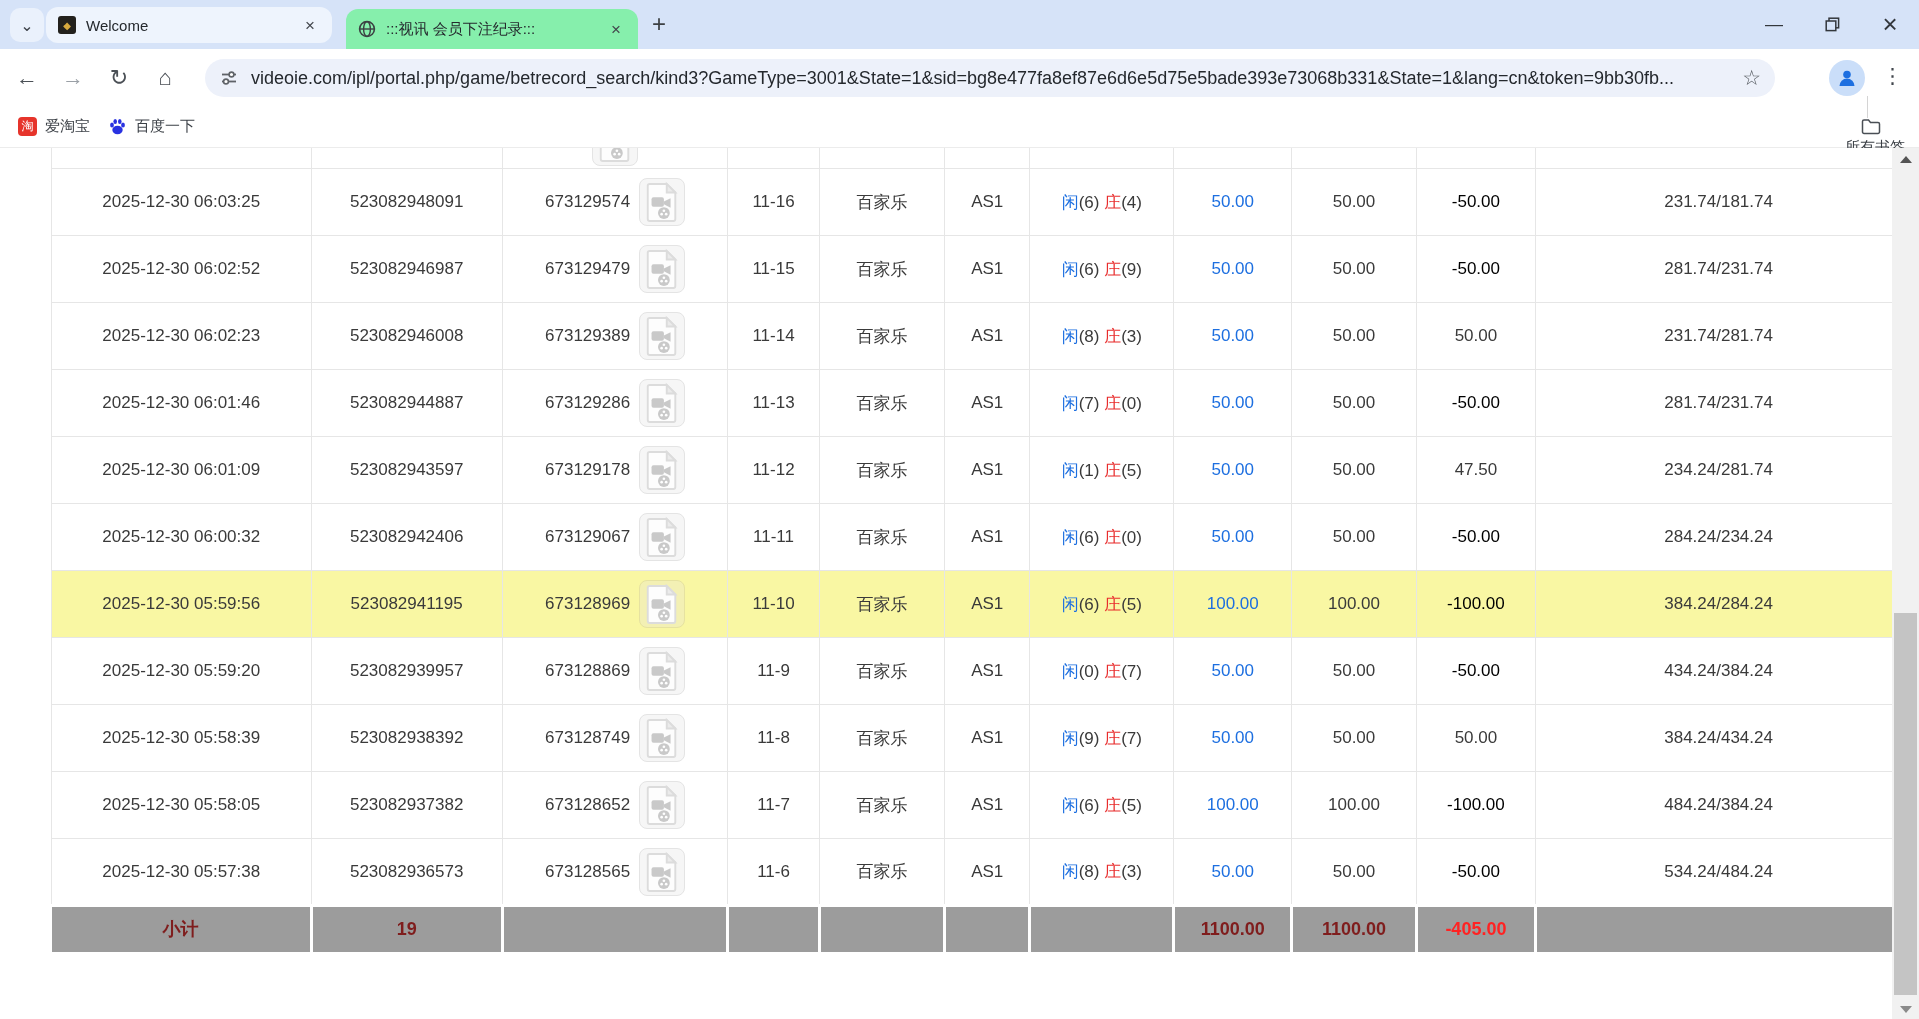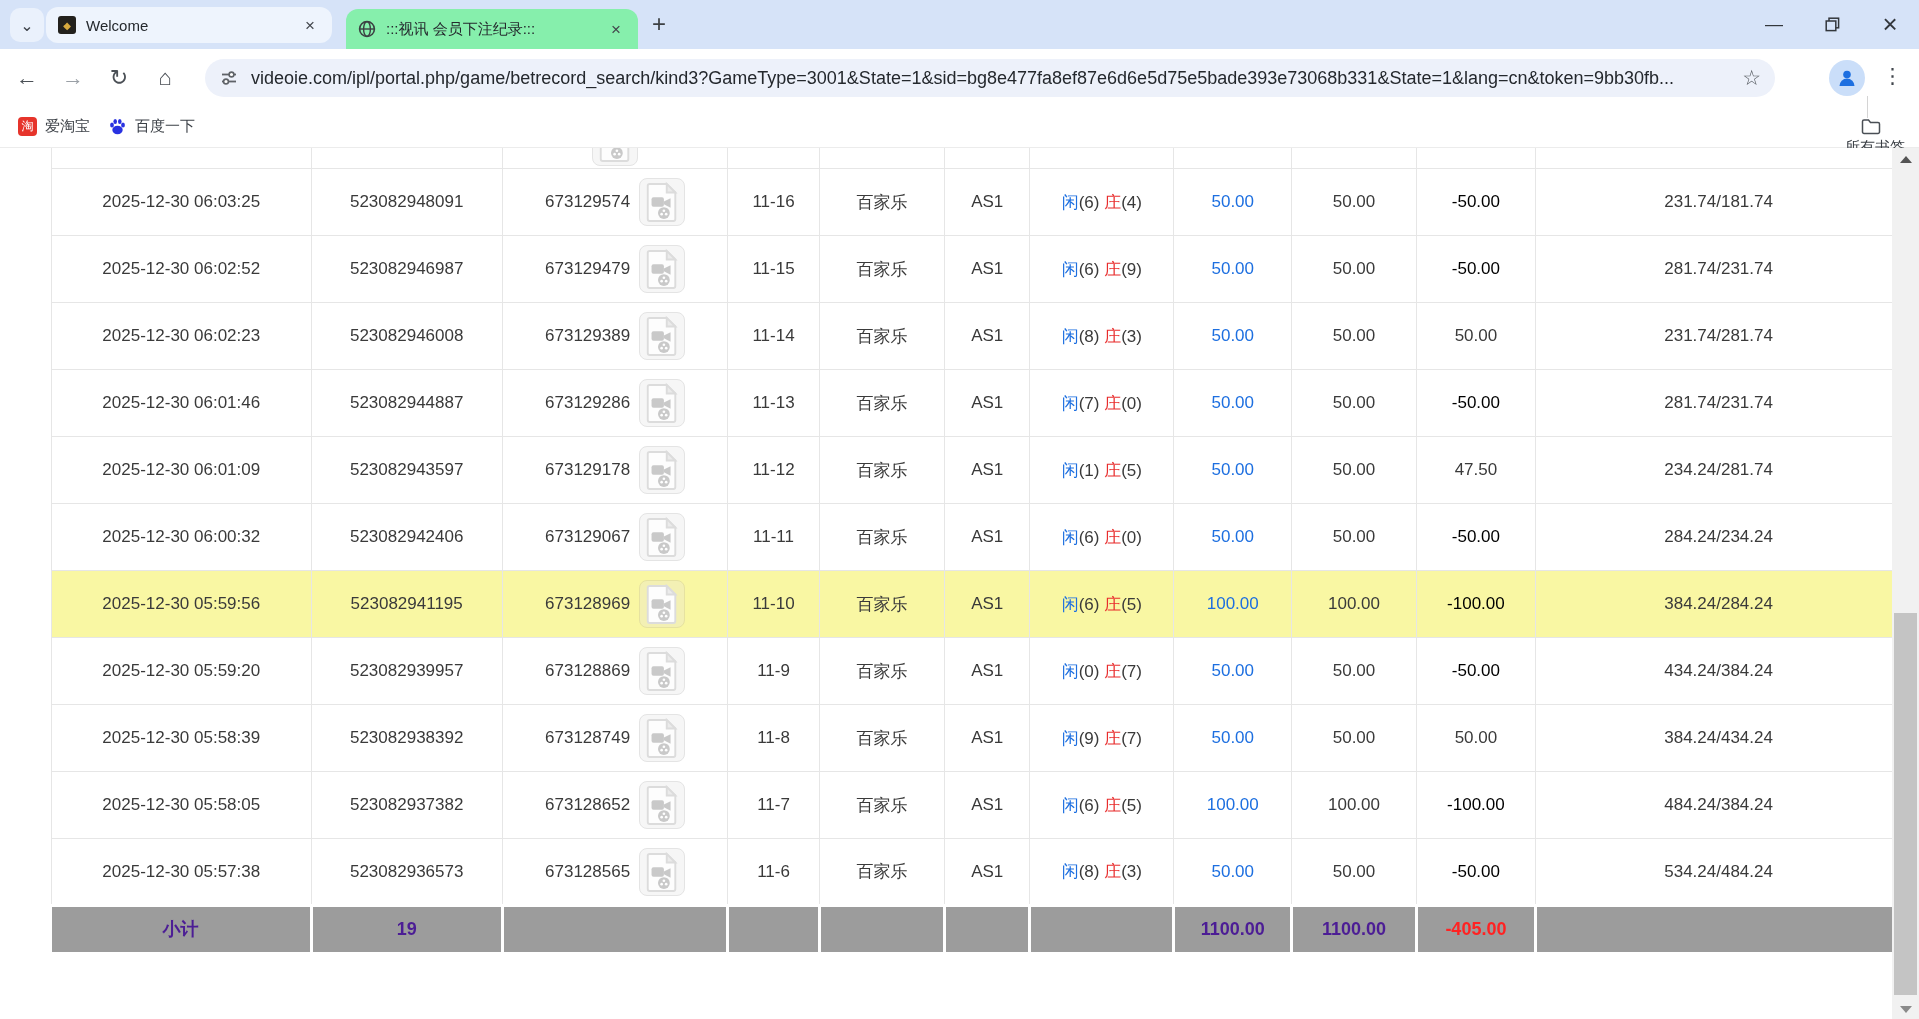--- a/index.html
+++ b/index.html
@@ -63,21 +63,21 @@
   .video-btn { width:46px; height:48px; background:#f6f6f6; border:1px solid #e4e4e4; border-radius:8px;
     display:flex; align-items:center; justify-content:center; }
   tr.hl .video-btn { background:#f3f0b4; border-color:#e6e2a0; }
   .h-clip { height:20px; overflow:hidden; display:flex; justify-content:center; }
   .h-clip .video-btn { transform:translateY(-30px); }
   .xian { color:#1d6fe0; }
   .zhuang { color:#e82c2c; }
   .pts { color:#3a3a3a; }
   td.c-bet { color:#1d6fe0; }
   td.c-winloss.neg { color:#000000; }
-  tr.foot td { background:#9c9c9c; color:#4c1d95; font-weight:bold; height:46px;
+  tr.foot td { background:#9c9c9c; color:#7f1d1d; font-weight:bold; height:46px;
     border:none; border-top:3px solid #ffffff; border-left:3px solid #ffffff; font-size:18px; }
   tr.foot td:first-child { border-left:none; }
   tr.foot.last td { border-bottom:2px solid #8f8f8f; }
   tr.foot td.c-winloss { color:#ff2222; }
 
   
   .scrollbar { position:absolute; right:0; top:0; width:27px; height:871px; background:#f1f1f1; }
   .sb-arrow { position:absolute; left:0; width:27px; height:18px; display:flex;
     align-items:center; justify-content:center; }
   .sb-up { top:2px; }

